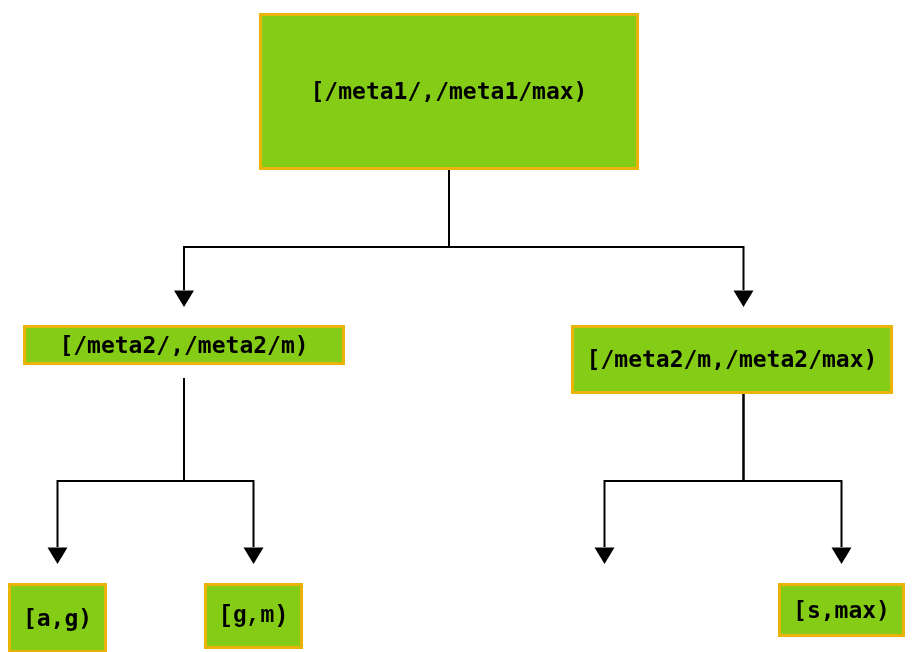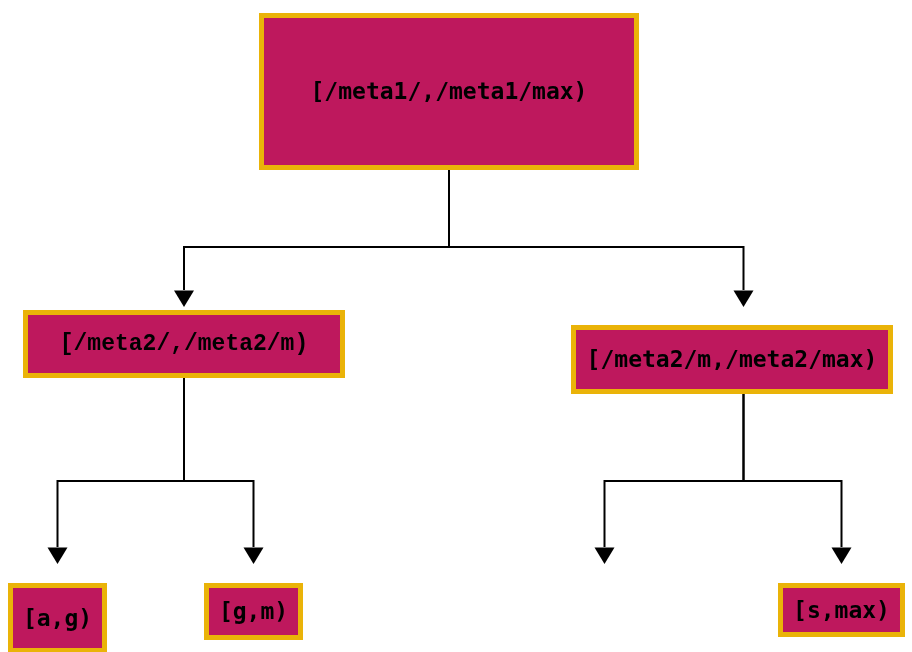--- a/index.html
+++ b/index.html
@@ -28,36 +28,36 @@
     stroke-width: 2;
     fill: none;
   }
   .arrowhead {
     fill: #000000;
     stroke: none;
   }
   .node {
     position: absolute;
     box-sizing: border-box;
-    border: 5px solid #eab308;
-    background: #be185d;
+    border: 3px solid #eab308;
+    background: #84cc16;
     color: #000000;
     display: flex;
     align-items: center;
     justify-content: center;
     font-size: 23px;
     font-weight: bold;
     white-space: nowrap;
     line-height: 1;
   }
   #node-root      { left: 259px; top: 13px;  width: 380px; height: 157px; }
-  #node-mid-left  { left: 23px;  top: 310px; width: 322px; height: 68px; font-family: Liberation Mono, monospace; }
+  #node-mid-left  { left: 23px;  top: 325px; width: 322px; height: 40px; }
   #node-mid-right { left: 571px; top: 325px; width: 322px; height: 69px; }
   #node-leaf-ag   { left: 8px;   top: 583px; width: 99px;  height: 70px; }
-  #node-leaf-gm   { left: 204px; top: 583px; width: 99px;  height: 57px; }
+  #node-leaf-gm   { left: 204px; top: 583px; width: 99px;  height: 66px; font-family: Liberation Mono, monospace; }
   #node-leaf-ms   { left: 556px; top: 583px; width: 97px;  height: 54px; }
   #node-leaf-smax { left: 778px; top: 583px; width: 127px; height: 54px; }
 </style>
 </head>
 <body>
 
 <div id="canvas">
 
   <svg id="edges-svg" viewBox="0 0 912 652" xmlns="http://www.w3.org/2000/svg">
 

